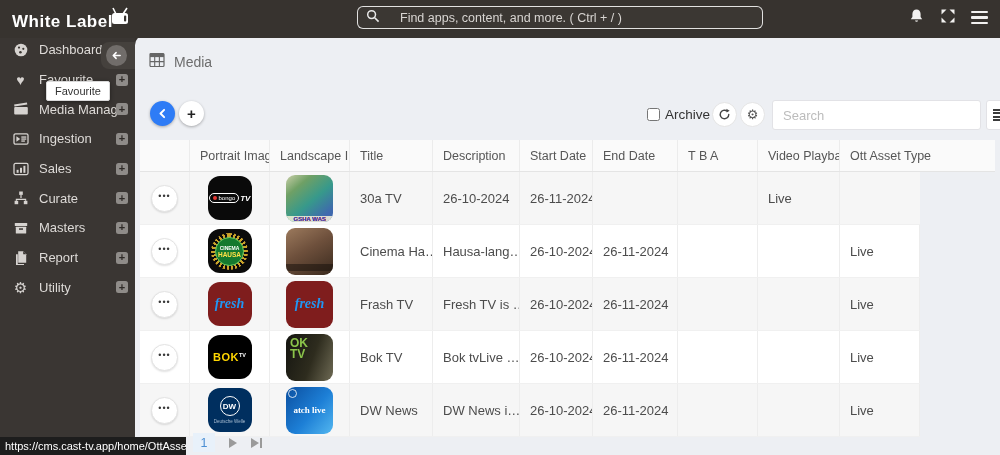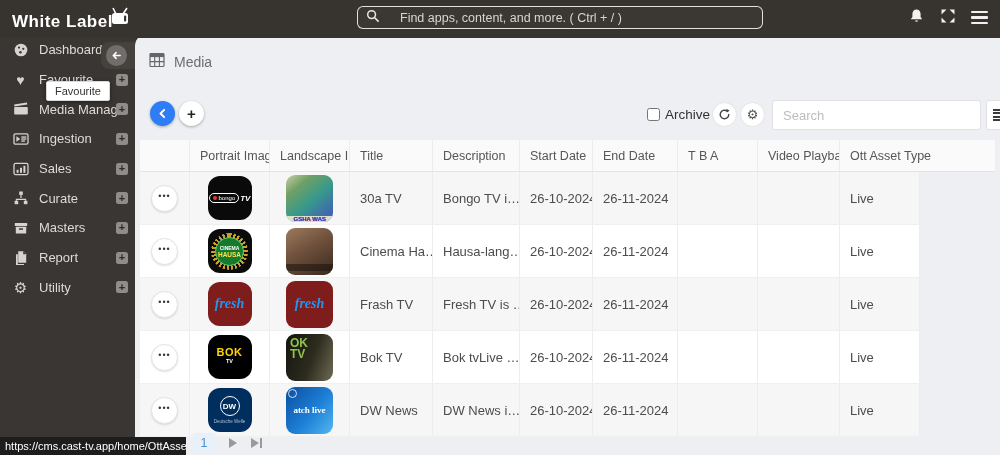--- a/index.html
+++ b/index.html
@@ -104,21 +104,21 @@
     display:flex; align-items:center; justify-content:center; }
   .cinema .core { width:29px; height:29px; border-radius:50%; background:#157a2e; border:1px solid #6fcf5f;
     display:flex; flex-direction:column; align-items:center; justify-content:center; }
   .cinema .t1 { color:#fff; font-size:5px; font-weight:bold; }
   .cinema .t2 { color:#ffe047; font-size:6.5px; font-weight:bold; }
   .land2 { background:linear-gradient(150deg,#9c7a5d 0%,#6e503c 45%,#3a2a1e 100%); }
   .land2 .strip { position:absolute; bottom:4px; height:7px; left:0; right:0; background:rgba(25,18,12,.55); }
   .freshp { background:#7f1d1d; }
   .fresh-t { color:#2196f3; font-size:14px; font-style:italic; font-weight:bold;
     font-family:"Liberation Serif",serif; }
-  .bok { background:#000; flex-direction:column; }
+  .bok { background:#000; flex-direction:row; }
   .bok .b1 { color:#ffd600; font-size:11px; font-weight:800; letter-spacing:.5px; }
   .bok .b2 { color:#fff; font-size:5.5px; font-weight:bold; margin-bottom:5px; }
   .land4 { background:linear-gradient(110deg,#141410 0%,#2e2c1e 55%,#6e6a54 100%);
     align-items:flex-start; justify-content:flex-start; }
   .land4 .ok1 { color:#8bc34a; font-weight:800; font-size:12px; line-height:11px; margin:4px 0 0 4px; }
   .land4 .ok2 { color:#8bc34a; font-weight:800; font-size:12px; line-height:11px; margin-left:4px; }
   .dw { background:#002f5f; }
   .dw .circ { width:20px; height:20px; border:1.5px solid #fff; border-radius:50%;
     display:flex; align-items:center; justify-content:center; }
   .dw .dwt { color:#fff; font-weight:bold; font-size:8px; }
@@ -359,21 +359,20 @@
           <span class="pill">bongo</span>
               <span class="tv">TV</span>
         </div>
           </div>
         <div class="td center">
             <div class="l-img land1">
           <span class="cap">GSHA WAS</span>
         </div>
           </div>
         <div class="td">30a TV</div>
-        <div class="td">Bongo TV i…</div>
         <div class="td">26-10-2024</div>
         <div class="td">26-11-2024</div>
         <div class="td"></div>
         <div class="td"></div>
         <div class="td">Live</div>
       </div>
 
       <div class="tr even">
         <div class="td center">
             <div class="dots-btn">

